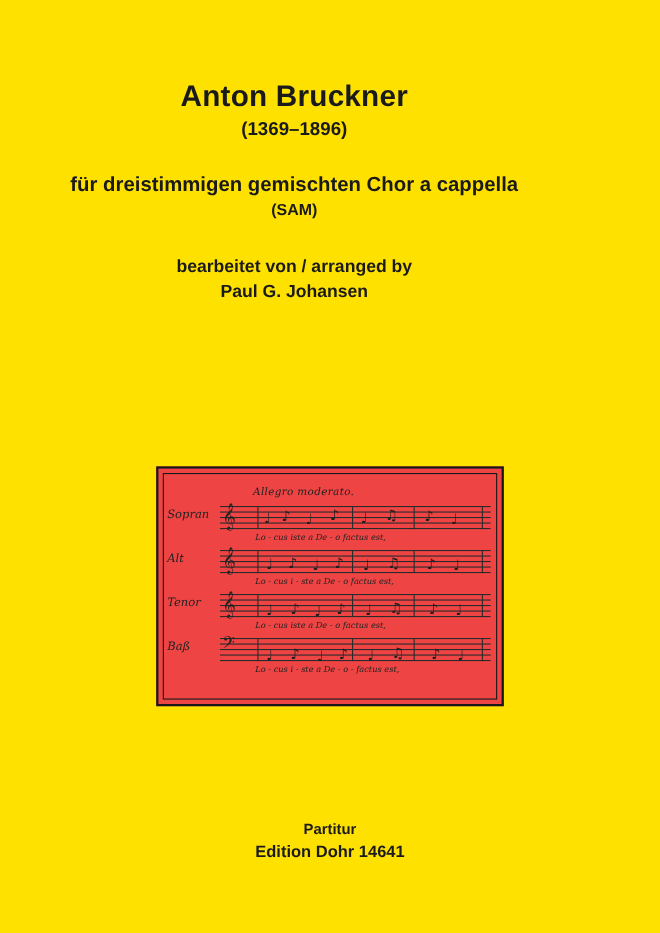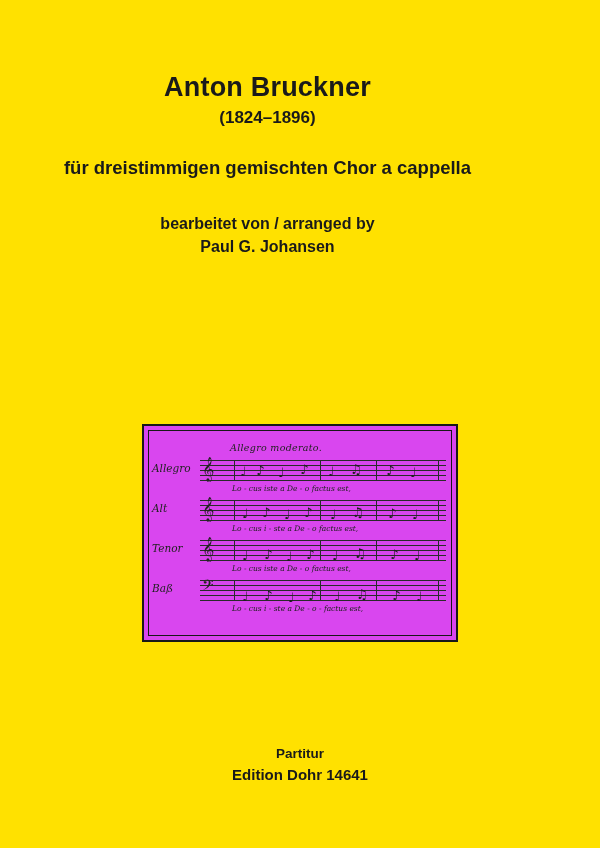--- a/index.html
+++ b/index.html
@@ -73,21 +73,21 @@
     line-height: 1.45;
   }
 
   
   .facsimile {
     position: absolute;
     left: 142px;
     top: 424px;
     width: 316px;
     height: 218px;
-    background: #d946ef;
+    background: #ef4444;
     border: 2.5px solid #181818;
     box-sizing: border-box;
     overflow: hidden;
   }
   .facsimile-inner {
     position: absolute;
     left: 4px;
     top: 4px;
     right: 4px;
     bottom: 4px;
@@ -192,38 +192,39 @@
     line-height: 1.5;
   }
 </style>
 </head>
 <body>
 
 <div class="page">
 
   <div class="title-block">
     <div class="composer">Anton Bruckner</div>
-    <div class="dates">(1824–1896)</div>
+    <div class="dates">(1369–1896)</div>
 
     <div class="subtitle-block">
       <div class="subtitle-de">für dreistimmigen gemischten Chor a cappella</div>
+      <div class="voicing">(SAM)</div>
     </div>
 
     <div class="arranger-block">
       <div class="arranged-by">bearbeitet von / arranged by</div>
       <div class="arranger-name">Paul G. Johansen</div>
     </div>
   </div>
 
   <div class="facsimile">
     <div class="facsimile-inner"></div>
 
     <div class="tempo">Allegro moderato.</div>
 
-    <div class="voice-label vl1">Allegro</div>
+    <div class="voice-label vl1">Sopran</div>
     <div class="voice-label vl2">Alt</div>
     <div class="voice-label vl3">Tenor</div>
     <div class="voice-label vl4">Baß</div>
 
     <div class="system sys1">
       <div class="staff-line"></div>
       <div class="staff-line"></div>
       <div class="staff-line"></div>
       <div class="staff-line"></div>
       <div class="staff-line"></div>

